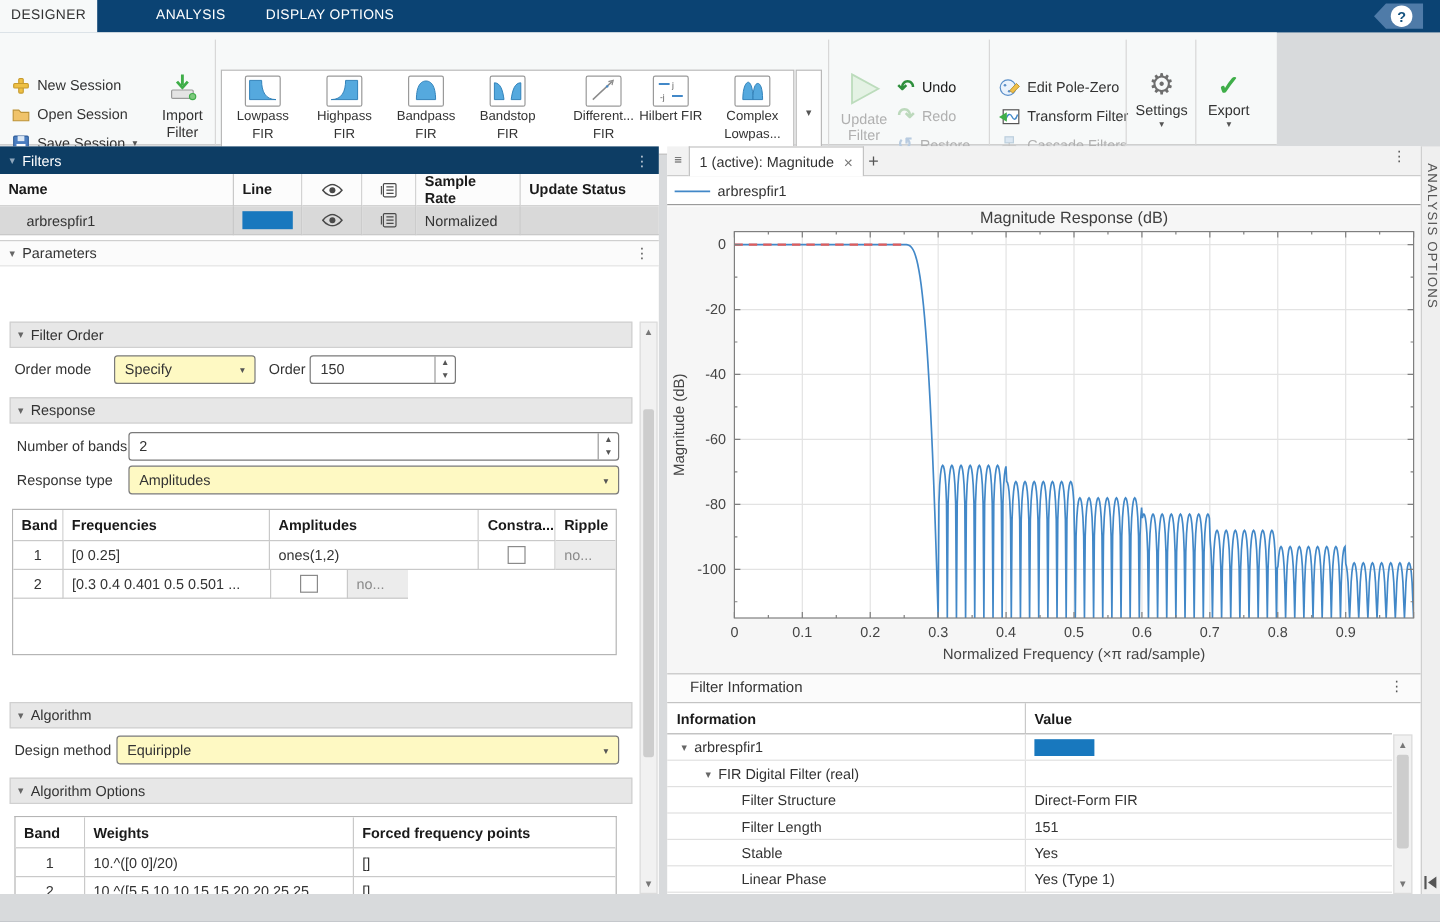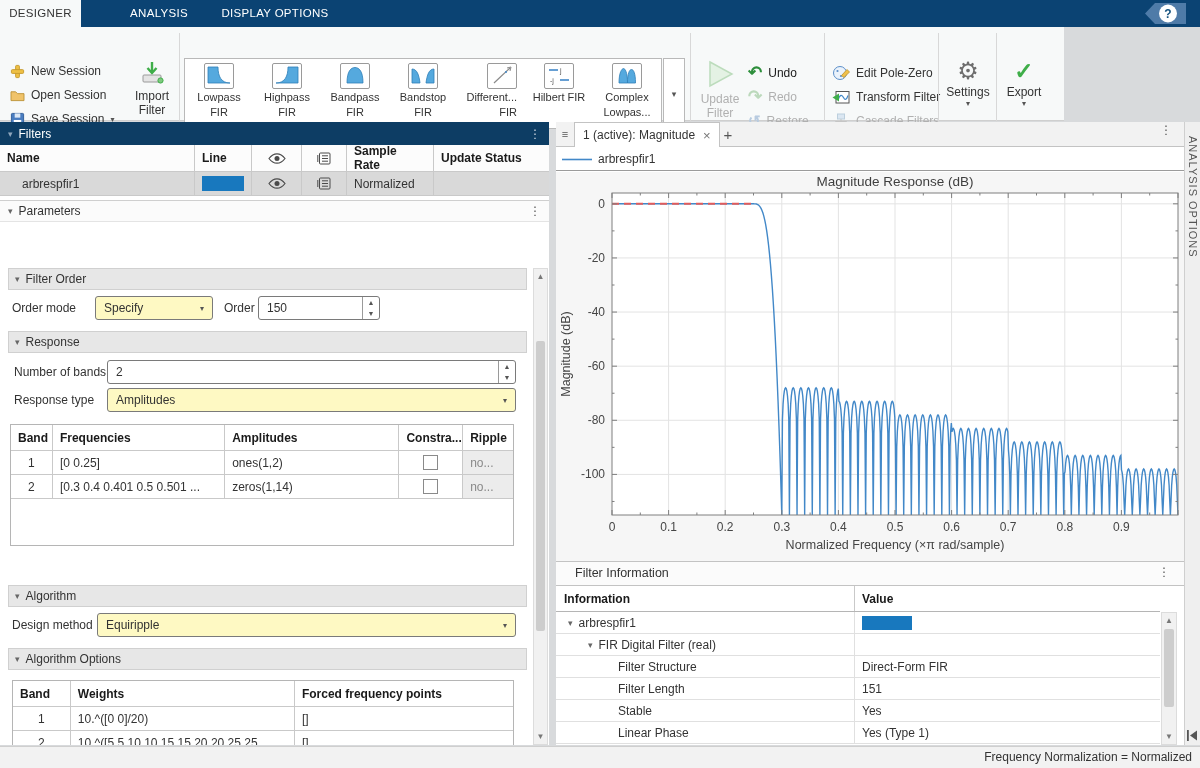--- a/index.html
+++ b/index.html
@@ -162,21 +162,21 @@
         <div class="glabel">FIR</div>
       </div>
       <div class="gitem" style="left:204px;">
         <span class="gicon"><svg width="26" height="22" viewBox="0 0 26 22">
               <path d="M2 19 V5 C7 5 9 11 10 19 Z" fill="#55a9de" stroke="#2e7fb8" stroke-width="0.8"></path>
               <path d="M24 19 V5 C19 5 17 11 16 19 Z" fill="#55a9de" stroke="#2e7fb8" stroke-width="0.8"></path>
             </svg></span>
         <div class="glabel">Bandstop</div>
         <div class="glabel">FIR</div>
       </div>
-      <div class="gitem" style="left:264px;text-align:right;">
+      <div class="gitem" style="left:284px;">
         <span class="gicon"><svg width="26" height="22" viewBox="0 0 26 22">
               <path d="M4 19 L20 4" stroke="#8a8a8a" stroke-width="1.2" fill="none"></path>
               <path d="M17 4 L21 3 L20 7" fill="none" stroke="#8a8a8a"></path>
               <circle cx="16" cy="8" r="1" fill="#4288c8"></circle>
             </svg></span>
         <div class="glabel">Different...</div>
         <div class="glabel">FIR</div>
       </div>
       <div class="gitem" style="left:340px;">
         <span class="gicon"><svg width="26" height="22" viewBox="0 0 26 22">
@@ -379,21 +379,20 @@
         <div class="gtd" style="width:173px;">[0 0.25]</div>
         <div class="gtd" style="width:175px;">ones(1,2)</div>
         <div class="gtd c-center" style="width:64px;">
             <span class="cb"></span>
           </div>
         <div class="gtd ripple-cell" style="width:50px;border-right:none;">no...</div>
       </div>
       <div class="gtr gbody">
         <div class="gtd c-center" style="width:42px;">2</div>
         <div class="gtd" style="width:173px;">[0.3 0.4 0.401 0.5 0.501 ...</div>
-        <div class="gtd" style="width:175px;">zeros(1,14)</div>
         <div class="gtd c-center" style="width:64px;">
             <span class="cb"></span>
           </div>
         <div class="gtd ripple-cell" style="width:50px;border-right:none;">no...</div>
       </div>
     </div>
 
     <div class="sbar" style="top:463px;">
       <span class="tri2">▾</span>
       <span>Algorithm</span>
@@ -617,16 +616,13 @@
     <div class="vtext">ANALYSIS OPTIONS</div>
   </div>
 
   <div class="abs" style="left:1186px;top:729px;">
     <svg width="12" height="13" viewBox="0 0 12 13">
       <rect x="1" y="1" width="1.8" height="11" fill="#555"></rect>
       <polygon points="11,1.5 11,11.5 4,6.5" fill="#555"></polygon>
     </svg>
   </div>
 
-  <div class="statusbar">
-    <span class="stext">Frequency Normalization = Normalized</span>
-  </div>
 </div>
 
 </body></html>

